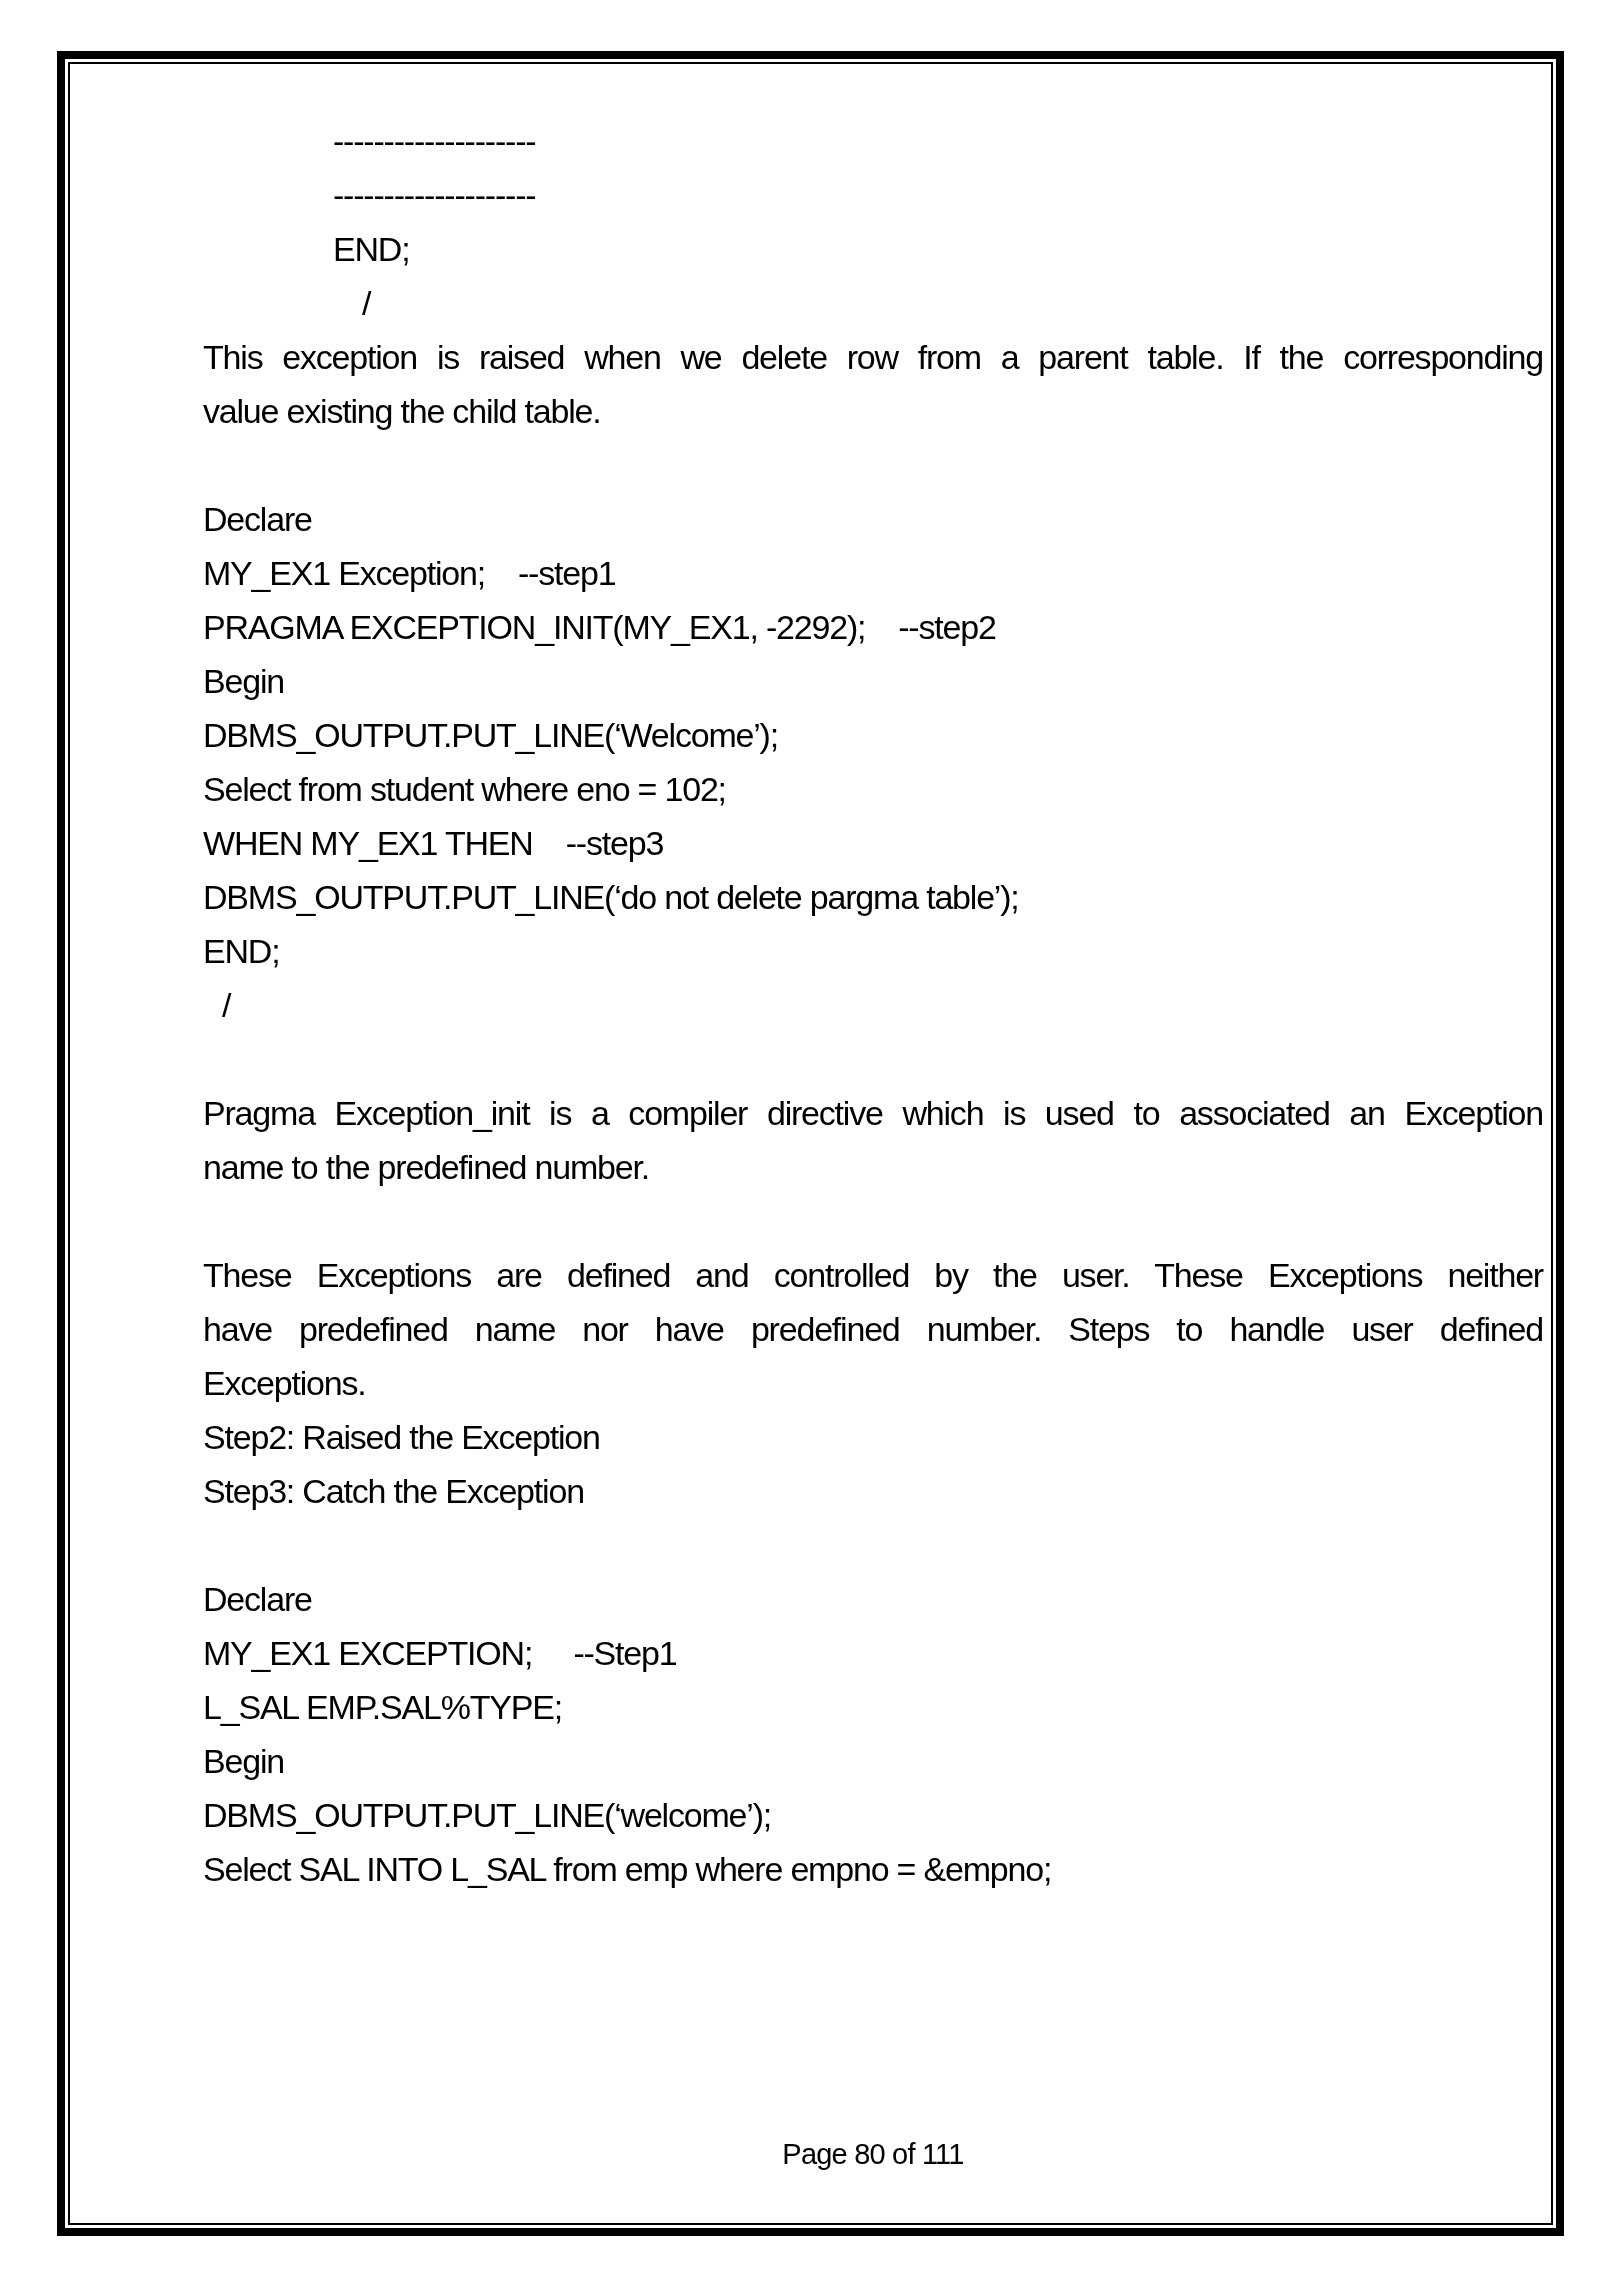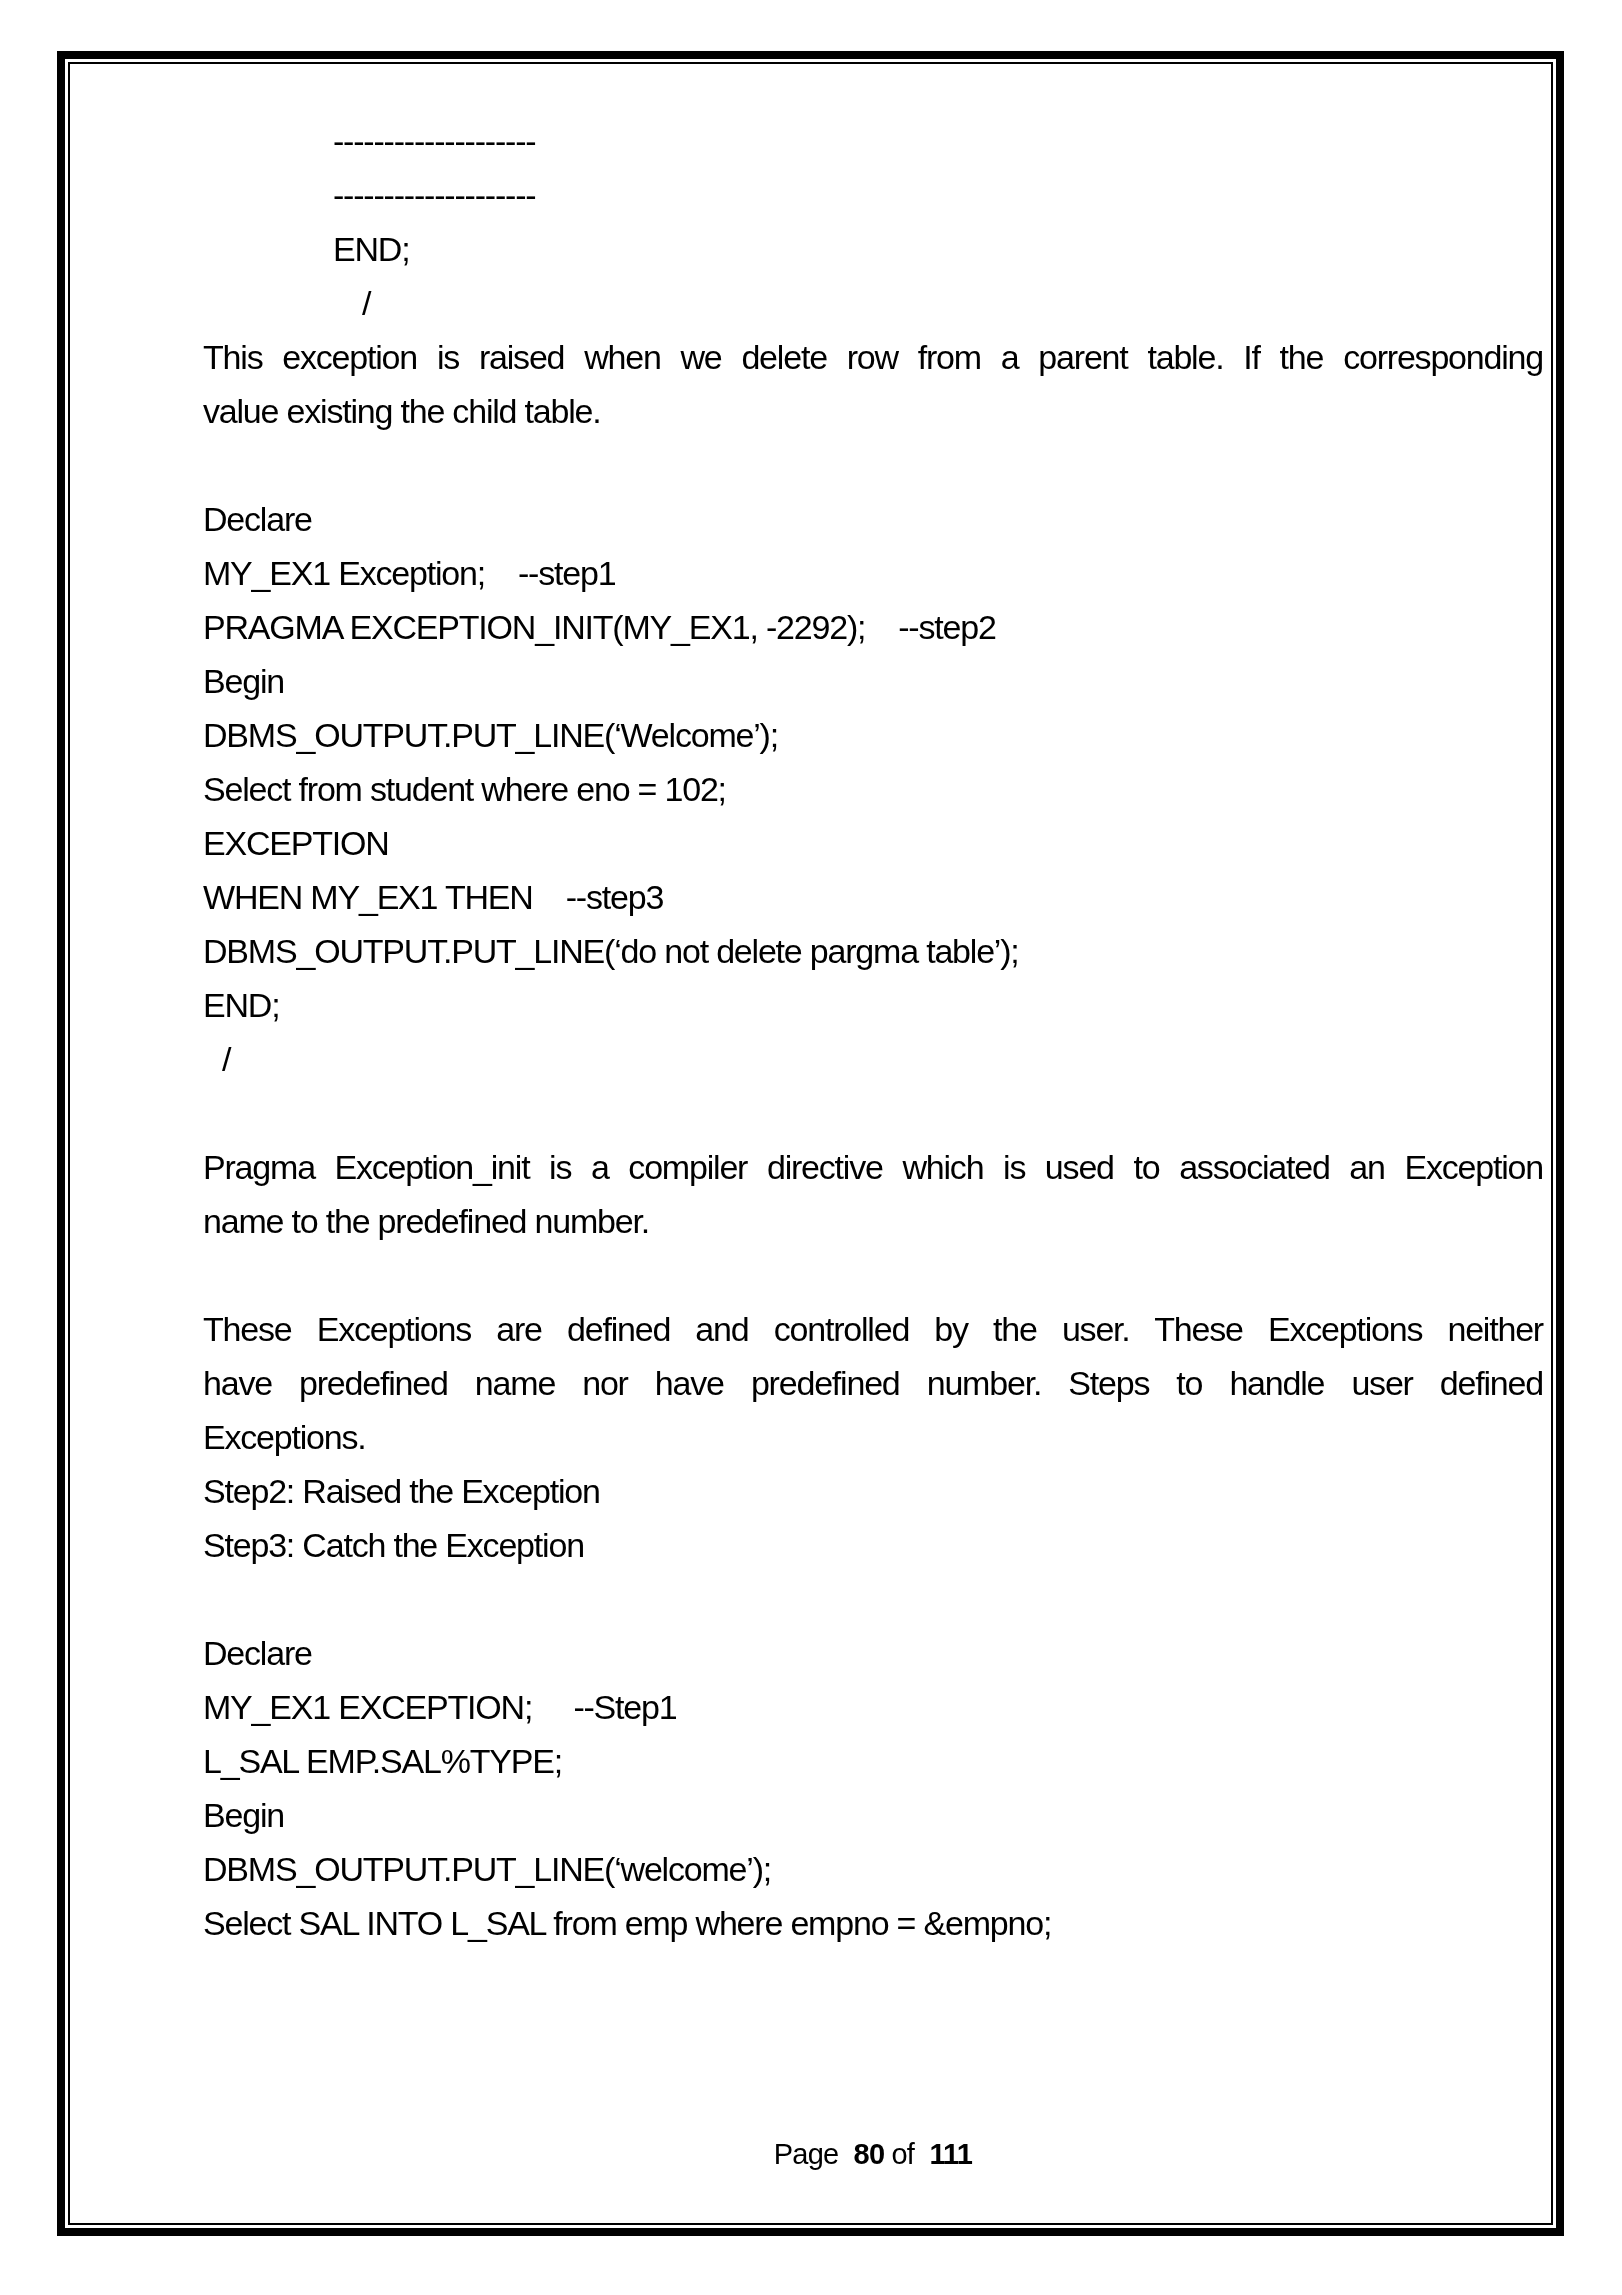--- a/index.html
+++ b/index.html
@@ -34,21 +34,21 @@
   .underlined{
     text-decoration:underline;
     text-decoration-thickness:3.2px;
     text-underline-offset:6.3px;
   }
   .footer{
     position:absolute;left:203px;top:2134px;width:1340px;
     text-align:center;font-size:29px;letter-spacing:-0.8px;color:#000;
     line-height:40px;
   }
-  .footer .bold{font-weight:700;margin-left:8px;}
+  .footer .bold{font-weight:400;}
 </style>
 </head>
 <body>
 
 <div>
 
   <div class="frame">
     <div class="frame-inner"></div>
   </div>
 
@@ -59,21 +59,20 @@
     <div class="line ind-b">/</div>
     <div class="line stretch">This exception is raised when we delete row from a parent table. If the corresponding</div>
     <div class="line">value existing the child table.</div>
     <div class="line"></div>
     <div class="line">Declare</div>
     <div class="line">MY_EX1 Exception;    --step1</div>
     <div class="line">PRAGMA EXCEPTION_INIT(MY_EX1, -2292);    --step2</div>
     <div class="line">Begin</div>
     <div class="line">DBMS_OUTPUT.PUT_LINE(‘Welcome’);</div>
     <div class="line">Select from student where eno = 102;</div>
-    <div class="line">EXCEPTION</div>
     <div class="line">WHEN MY_EX1 THEN    --step3</div>
     <div class="line">DBMS_OUTPUT.PUT_LINE(‘do not delete pargma table’);</div>
     <div class="line">END;</div>
     <div class="line ind-c">/</div>
     <div class="line"></div>
     <div class="line stretch">Pragma Exception_init is a compiler directive which is used to associated an Exception</div>
     <div class="line">name to the predefined number.</div>
     <div class="line"></div>
     <div class="line stretch">These Exceptions are defined and controlled by the user. These Exceptions neither</div>
     <div class="line stretch">have predefined name nor have predefined number. Steps to handle user defined</div>

